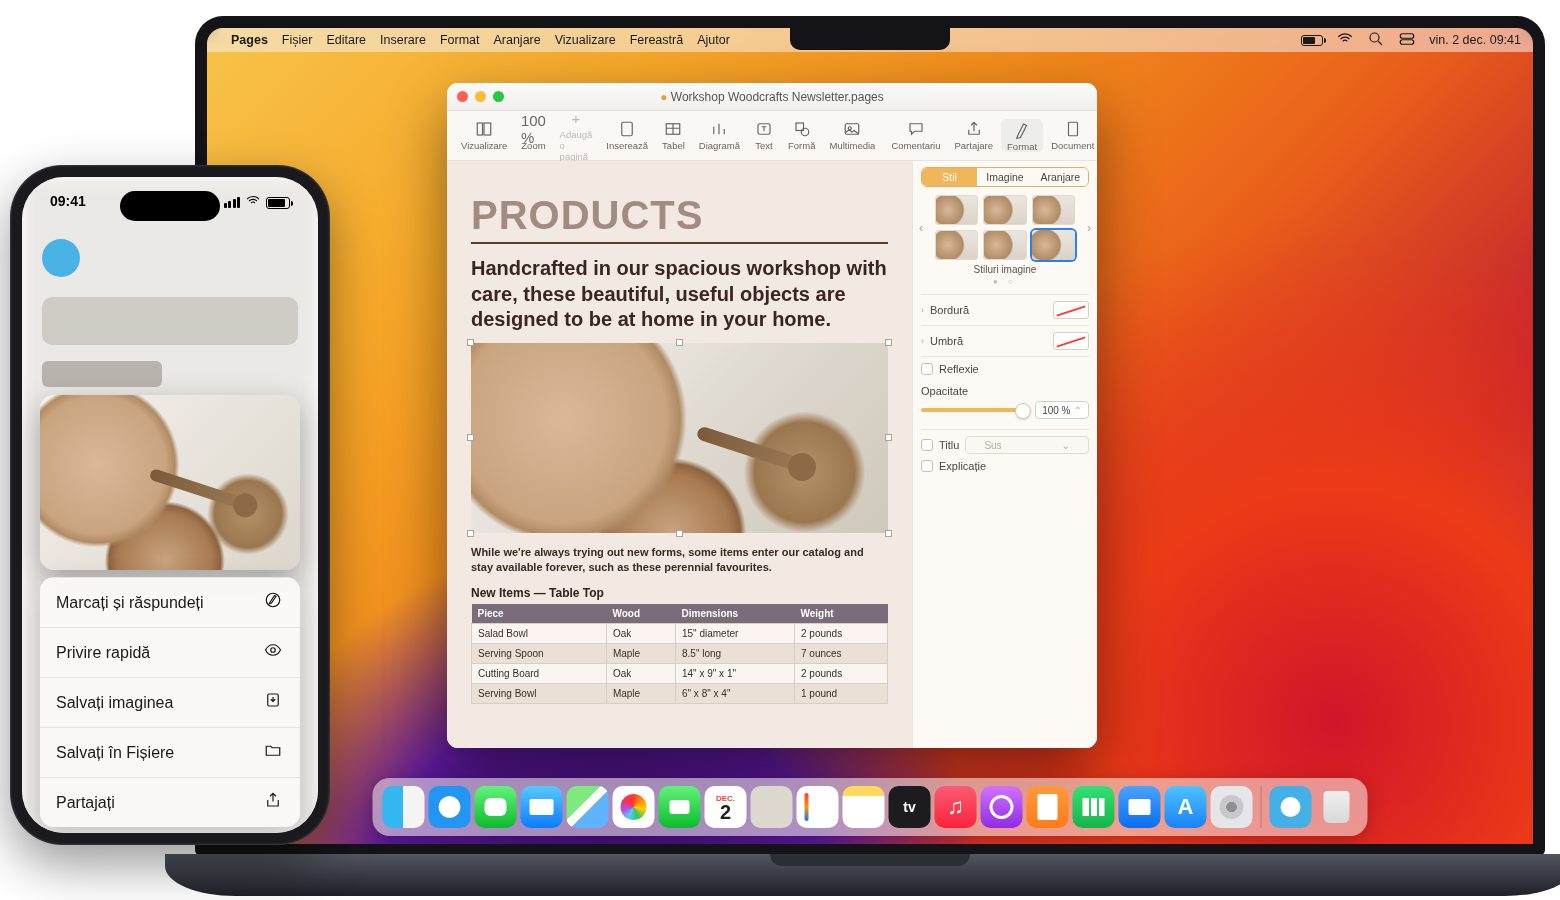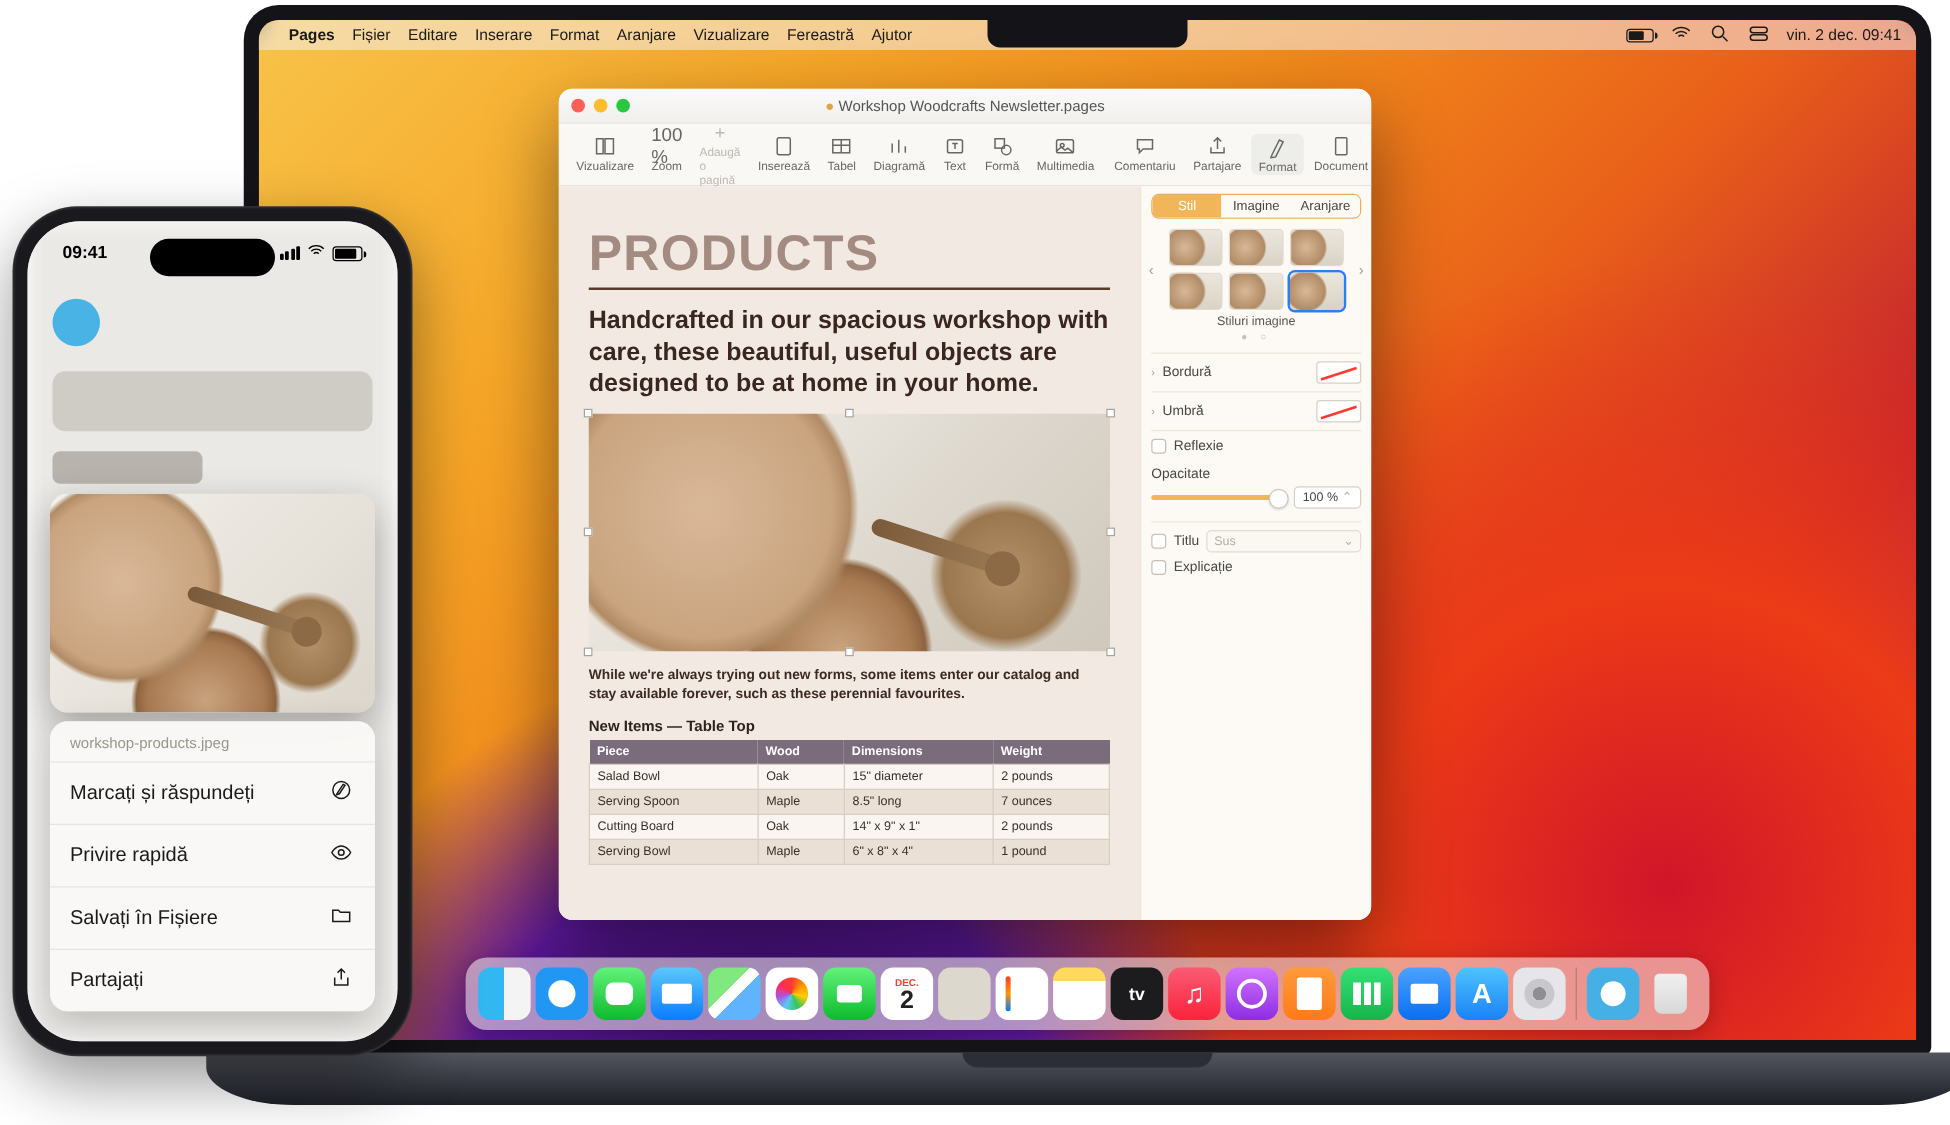--- a/index.html
+++ b/index.html
@@ -1,19 +1,19 @@
 <!DOCTYPE html>
 <html><head>
 <meta charset="utf-8">
 <style>
 * { margin: 0; padding: 0; box-sizing: border-box; font-family: -apple-system, "Helvetica Neue", Arial, sans-serif; }
 body { width: 1560px; height: 900px; background: transparent; position: relative; overflow: hidden; }
 
 
-.mac-laptop { position: absolute; left: 195px; top: 4px; width: 1350px; height: 880px; }
+.mac-laptop { position: absolute; left: 195px; top: 16px; width: 1350px; height: 880px; }
 .mac-screen-bezel { width: 100%; height: 840px; background: #131318; border-radius: 28px 28px 6px 6px; padding: 12px; position: relative; }
 .mac-notch { position: absolute; top: 12px; left: 50%; transform: translateX(-50%); width: 160px; height: 22px; background: #131318; z-index: 50; border-radius: 0 0 10px 10px; }
 .mac-screen { width: 100%; height: 100%; border-radius: 16px 16px 0 0; overflow: hidden; position: relative;
   background: radial-gradient(circle at 30% 110%, #3a0a6b 0%, #5b1899 18%, transparent 30%),
               radial-gradient(circle at 85% 85%, #d1152a 0%, #ec3b17 18%, transparent 38%),
               linear-gradient(135deg, #f7c349 0%, #f6a728 22%, #f18a1b 40%, #e95f1a 58%, #c11f30 78%, #6a1c97 100%);
 }
 .mac-base { position: absolute; bottom: 0; left: -30px; right: -30px; height: 42px; background: linear-gradient(#53565f, #1e2027); border-radius: 0 0 70px 70px / 0 0 30px 30px; }
 .mac-base::before { content:""; position:absolute; top:0; left:50%; transform:translateX(-50%); width:200px; height:12px; background:#2c2e35; border-radius:0 0 14px 14px; }
 
@@ -86,21 +86,21 @@
 .insp-row { display: flex; align-items: center; gap: 6px; padding: 6px 0; border-top: 1px solid #eee6da; }
 .insp-row .disc { color: #a8a196; font-size: 9px; }
 .insp-row .lbl { flex: 1; }
 .swatch-none { width: 36px; height: 18px; background: #fff; border: 1px solid #d6cfc3; position: relative; border-radius: 3px; }
 .swatch-none::after { content:""; position:absolute; left:2px; right:2px; top:50%; height:2px; background:#ff3b30; transform:rotate(-18deg);}
 .ck-box { width: 12px; height: 12px; border: 1px solid #c7c0b3; border-radius: 3px; background:#fff; }
 .slider-row { display:flex; align-items:center; gap:6px; padding:4px 0 10px; border-bottom:1px solid #eee6da;}
 .slider { flex:1; height:4px; background:#f0b659; border-radius:3px; position:relative;}
 .slider::after{content:"";position:absolute;right:-2px;top:-5px;width:14px;height:14px;background:#fff;border:1px solid #cfc8bb;border-radius:50%;box-shadow:0 1px 2px rgba(0,0,0,.15);}
 .opac-box{width:54px;height:18px;border:1px solid #d6cfc3;border-radius:4px;font-size:10px;display:flex;align-items:center;justify-content:center;background:#fff;}
-.title-dd{flex:1;height:18px;border:1px solid #e2dcd0;border-radius:4px;font-size:10px;display:flex;align-items:center;justify-content:space-between;padding:0 5px;color:#b6afa2;background:#fbf8f3;}
+.title-dd{flex:1;height:18px;border:1px solid #e2dcd0;border-radius:4px;font-size:10px;display:flex;align-items:center;justify-content:space-between;padding:0 18px;color:#b6afa2;background:#fbf8f3;}
 
 
 .dock { position: absolute; bottom: 8px; left: 50%; transform: translateX(-50%); height: 58px; background: rgba(246,242,238,0.55); backdrop-filter: blur(8px); border-radius: 17px; display: flex; align-items: center; padding: 0 10px; gap: 4px; box-shadow: 0 4px 18px rgba(0,0,0,.25);}
 .dock-ic { width: 42px; height: 42px; border-radius: 10px; position: relative; display:flex; align-items:center; justify-content:center; font-size:22px; color:#fff; font-weight:600;}
 .dock-sep { width: 1px; height: 42px; background: rgba(0,0,0,.2); margin: 0 4px; }
 .di-finder{background:linear-gradient(90deg,#33b7f0 50%,#f4f4f4 50%);} 
 .di-safari{background:radial-gradient(circle,#fff 35%,#2196f3 38%);} 
 .di-messages{background:linear-gradient(#62f27a,#0dbb2d);} .di-messages::after{content:"";width:22px;height:18px;background:#fff;border-radius:6px;}
 .di-mail{background:linear-gradient(#5ac8fa,#0a7cff);} .di-mail::after{content:"";width:24px;height:16px;background:#fff;border-radius:2px;}
 .di-maps{background:linear-gradient(135deg,#7fe87e 40%,#fff 40% 55%,#60b3ff 55%);}
@@ -469,36 +469,42 @@
     <div class="iphone-blur-bg"></div>
     <div class="ip-blur-row1"></div>
     <div class="ip-blur-row2"></div>
     <div class="ip-blur-row3"></div>
 
     <div class="preview-card">
         <div class="spoon"></div>
       </div>
 
     <div class="ctx-menu">
-      <div class="ctx-filename">workshop-products.jpeg</div>
       <div class="ctx-item">
           <span>Marcați și răspundeți</span>
           <span class="ic"><svg class="ico" viewBox="0 0 24 24">
               <circle cx="12" cy="12" r="9"></circle>
               <path d="M8 15l6-9 2 1-6 9-3 1z"></path>
             </svg></span>
         </div>
       <div class="ctx-item">
           <span>Privire rapidă</span>
           <span class="ic"><svg class="ico" viewBox="0 0 24 24">
               <path d="M2 12s3.5-7 10-7 10 7 10 7-3.5 7-10 7-10-7-10-7z"></path>
               <circle cx="12" cy="12" r="3"></circle>
             </svg></span>
         </div>
       <div class="ctx-item">
+          <span>Salvați imaginea</span>
+          <span class="ic"><svg class="ico" viewBox="0 0 24 24">
+              <rect x="5" y="4" width="14" height="16" rx="2"></rect>
+              <path d="M12 8v6m-3-3l3 3 3-3"></path>
+            </svg></span>
+        </div>
+      <div class="ctx-item">
           <span>Salvați în Fișiere</span>
           <span class="ic"><svg class="ico" viewBox="0 0 24 24">
               <path d="M3 7h6l2 2h10v10H3z"></path>
             </svg></span>
         </div>
       <div class="ctx-item">
           <span>Partajați</span>
           <span class="ic"><svg class="ico" viewBox="0 0 24 24">
               <path d="M12 3v11M8 7l4-4 4 4M5 12v8h14v-8"></path>
             </svg></span>

